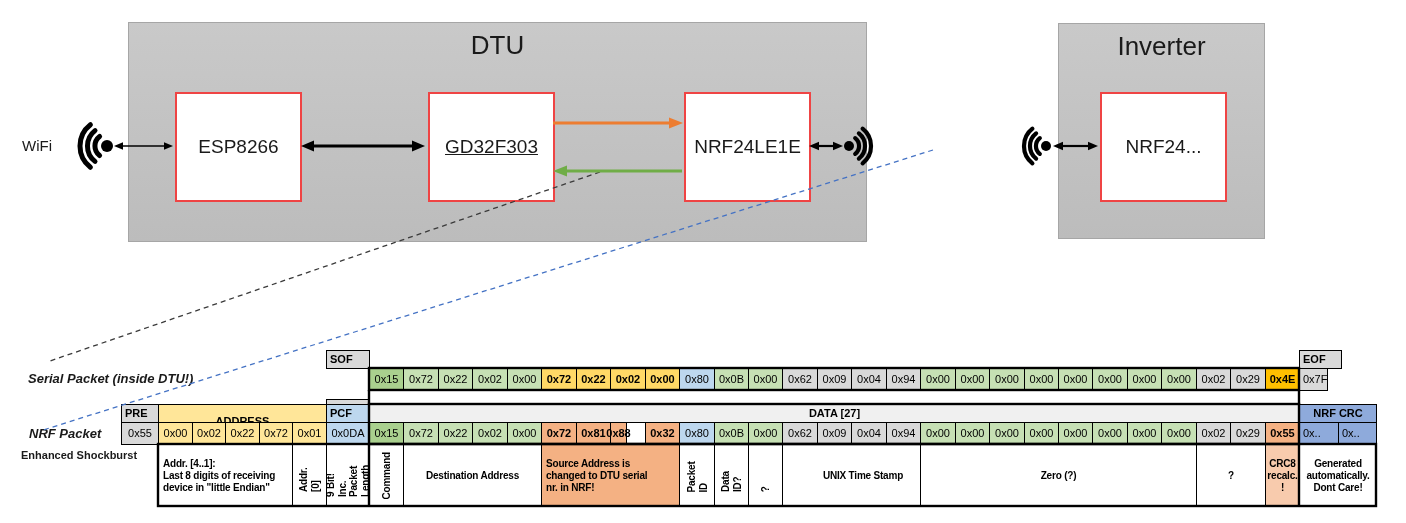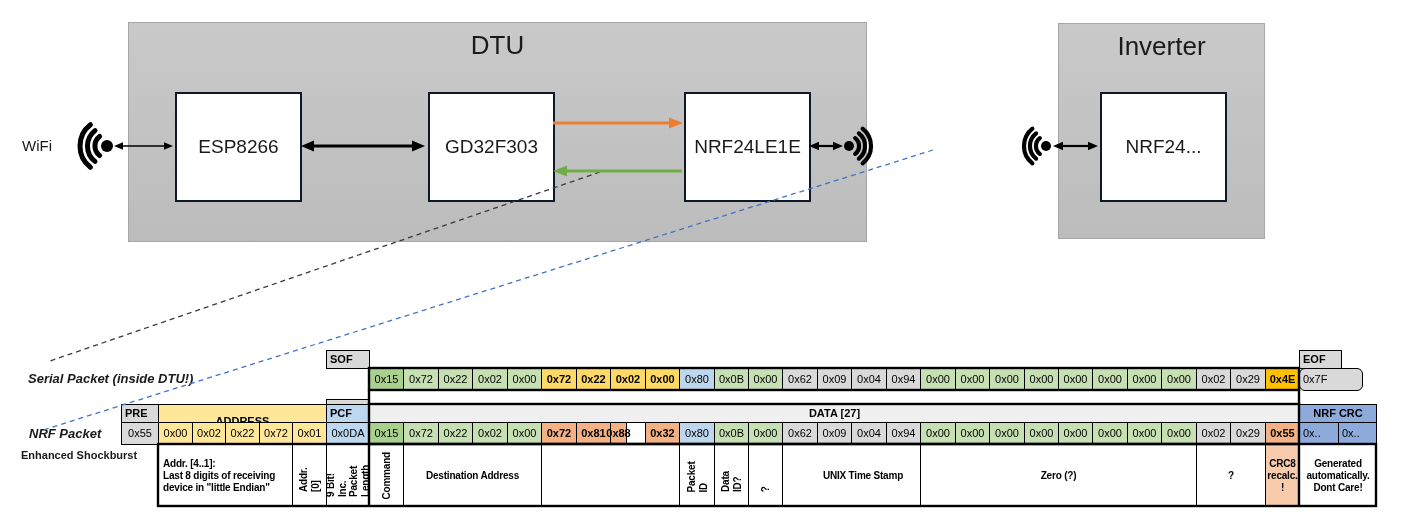--- a/index.html
+++ b/index.html
@@ -2,21 +2,21 @@
 <html><head>
 <meta charset="utf-8">
 <style>
   html,body{margin:0;padding:0;background:#fff;}
   #canvas{position:relative;width:1406px;height:523px;background:#ffffff;
           font-family:"Liberation Sans",sans-serif;color:#1a1a1a;overflow:hidden;}
   .gbox{position:absolute;background:linear-gradient(180deg,#C9C9C9 0%,#BCBCBC 100%);
         border:1px solid #A6A6A6;}
   .box-title{position:absolute;top:7px;left:0;right:0;text-align:center;
              font-size:26px;color:#1a1a1a;}
-  .comp{position:absolute;background:#fff;border:2px solid #0f172a;
+  .comp{position:absolute;background:#fff;border:2px solid #ef4444;
         display:flex;align-items:center;justify-content:center;font-size:19px;color:#1a1a1a;}
   #wifi-label{position:absolute;left:22px;top:137px;font-size:15px;}
   .pkt-label{position:absolute;font-weight:bold;font-style:italic;font-size:13px;color:#1a1a1a;}
   #label-serial{left:28px;top:371px;}
   #label-nrf{left:29px;top:426px;}
   #label-esb{position:absolute;left:21px;top:449px;font-weight:bold;font-size:11px;}
   .cell{position:absolute;box-sizing:border-box;border:1px solid #000;
         display:flex;align-items:center;justify-content:center;
         font-size:11px;line-height:1.2;color:#000;background:#fff;}
   .cell.hdr{font-weight:bold;}
@@ -37,21 +37,21 @@
 
   <div class="gbox" style="left:128px;top:22px;width:737px;height:218px;">
     <div class="box-title">DTU</div>
   </div>
 
   <div class="gbox" style="left:1058px;top:23px;width:205px;height:214px;">
     <div class="box-title">Inverter</div>
   </div>
 
   <div class="comp" style="left:175px;top:92px;width:123px;height:106px;">ESP8266</div>
-  <div class="comp" style="left:428px;top:92px;width:123px;height:106px;">GD32F303</div>
+  <div class="comp" style="left:428px;top:92px;width:123px;height:106px;text-decoration:underline;">GD32F303</div>
   <div class="comp" style="left:684px;top:92px;width:123px;height:106px;">NRF24LE1E</div>
   <div class="comp" style="left:1100px;top:92px;width:123px;height:106px;">NRF24...</div>
 
   <div id="wifi-label">WiFi</div>
   <div id="label-serial" class="pkt-label">Serial Packet (inside DTU!)</div>
   <div id="label-nrf" class="pkt-label">NRF Packet</div>
   <div id="label-esb">Enhanced Shockburst</div>
 
   <div id="table-layer">
       <div class="cell hdr la" style="left: 326px; top: 350px; width: 44px; height: 19px; background: rgb(217, 217, 217);">SOF</div>
@@ -77,21 +77,21 @@
       <div class="cell" style="left: 989px; top: 368px; width: 36px; height: 23px; background: rgb(198, 224, 180);">0x00</div>
       <div class="cell" style="left: 1024px; top: 368px; width: 35px; height: 23px; background: rgb(198, 224, 180);">0x00</div>
       <div class="cell" style="left: 1058px; top: 368px; width: 35px; height: 23px; background: rgb(198, 224, 180);">0x00</div>
       <div class="cell" style="left: 1092px; top: 368px; width: 36px; height: 23px; background: rgb(198, 224, 180);">0x00</div>
       <div class="cell" style="left: 1127px; top: 368px; width: 35px; height: 23px; background: rgb(198, 224, 180);">0x00</div>
       <div class="cell" style="left: 1161px; top: 368px; width: 36px; height: 23px; background: rgb(198, 224, 180);">0x00</div>
       <div class="cell" style="left: 1196px; top: 368px; width: 35px; height: 23px; background: rgb(217, 217, 217);">0x02</div>
       <div class="cell" style="left: 1230px; top: 368px; width: 36px; height: 23px; background: rgb(217, 217, 217);">0x29</div>
       <div class="cell b" style="left: 1265px; top: 368px; width: 35px; height: 23px; background: rgb(255, 192, 0);">0x4E</div>
       <div class="cell hdr la" style="left: 1299px; top: 350px; width: 43px; height: 19px; background: rgb(217, 217, 217);">EOF</div>
-      <div class="cell la" style="left: 1299px; top: 368px; width: 64px; height: 23px; background: rgb(217, 217, 217); border-radius: 6px;">0x7F</div>
+      <div class="cell la" style="left: 1299px; top: 368px; width: 29px; height: 23px; background: rgb(217, 217, 217);">0x7F</div>
       <div class="cell hdr la" style="left: 121px; top: 404px; width: 38px; height: 19px; background: rgb(217, 217, 217);">PRE</div>
       <div class="cell hdr" style="left: 158px; top: 404px; width: 169px; height: 35px; background: rgb(255, 230, 153);">ADDRESS</div>
       <div class="cell hdr la" style="left: 326px; top: 404px; width: 44px; height: 19px; background: rgb(189, 215, 238);">PCF</div>
       <div class="cell hdr" style="left: 369px; top: 404px; width: 931px; height: 19px; background: rgb(240, 240, 240);">DATA [27]</div>
       <div class="cell hdr" style="left: 1299px; top: 404px; width: 78px; height: 19px; background: rgb(142, 170, 219);">NRF CRC</div>
       <div class="cell" style="left: 121px; top: 422px; width: 38px; height: 23px; background: rgb(217, 217, 217);">0x55</div>
       <div class="cell" style="left: 158px; top: 422px; width: 35px; height: 23px; background: rgb(255, 230, 153);">0x00</div>
       <div class="cell" style="left: 192px; top: 422px; width: 34px; height: 23px; background: rgb(255, 230, 153);">0x02</div>
       <div class="cell" style="left: 225px; top: 422px; width: 35px; height: 23px; background: rgb(255, 230, 153);">0x22</div>
       <div class="cell" style="left: 259px; top: 422px; width: 34px; height: 23px; background: rgb(255, 230, 153);">0x72</div>
@@ -128,20 +128,23 @@
       <div class="cell la" style="left: 1338px; top: 422px; width: 39px; height: 23px; background: rgb(142, 170, 219);">0x..</div>
       <div class="cell ann la" style="left: 158px; top: 444px; width: 135px; height: 63px; background: rgb(255, 255, 255);">Addr. [4..1]:
 Last 8 digits of receiving
 device in "little Endian"</div>
       <div class="cell ann rot" style="left: 292px; top: 444px; width: 35px; height: 63px; background: rgb(255, 255, 255);"><span>Addr.[0]</span></div>
       <div class="cell ann rot" style="left: 326px; top: 444px; width: 44px; height: 63px; background: rgb(255, 255, 255);"><span>9 Bit!
 Inc. Packet
 Length</span></div>
       <div class="cell ann rot" style="left: 369px; top: 444px; width: 35px; height: 63px; background: rgb(255, 255, 255);"><span>Command</span></div>
       <div class="cell ann" style="left: 403px; top: 444px; width: 139px; height: 63px; background: rgb(255, 255, 255);">Destination Address</div>
+      <div class="cell ann la" style="left: 541px; top: 444px; width: 139px; height: 63px; background: rgb(244, 177, 131);">Source Address is
+changed to DTU serial
+nr. in NRF!</div>
       <div class="cell ann rot" style="left: 679px; top: 444px; width: 36px; height: 63px; background: rgb(255, 255, 255);"><span>Packet ID</span></div>
       <div class="cell ann rot" style="left: 714px; top: 444px; width: 35px; height: 63px; background: rgb(255, 255, 255);"><span>Data ID?</span></div>
       <div class="cell ann rot" style="left: 748px; top: 444px; width: 35px; height: 63px; background: rgb(255, 255, 255);"><span>?</span></div>
       <div class="cell ann" style="left: 782px; top: 444px; width: 162px; height: 63px; background: rgb(255, 255, 255);">UNIX Time Stamp</div>
       <div class="cell ann" style="left: 920px; top: 444px; width: 277px; height: 63px; background: rgb(255, 255, 255);">Zero (?)</div>
       <div class="cell ann" style="left: 1196px; top: 444px; width: 70px; height: 63px; background: rgb(255, 255, 255);">?</div>
       <div class="cell ann" style="left: 1265px; top: 444px; width: 35px; height: 63px; background: rgb(248, 203, 173);">CRC8
 recalc.
 !</div>
       <div class="cell ann" style="left: 1299px; top: 444px; width: 78px; height: 63px; background: rgb(255, 255, 255);">Generated

